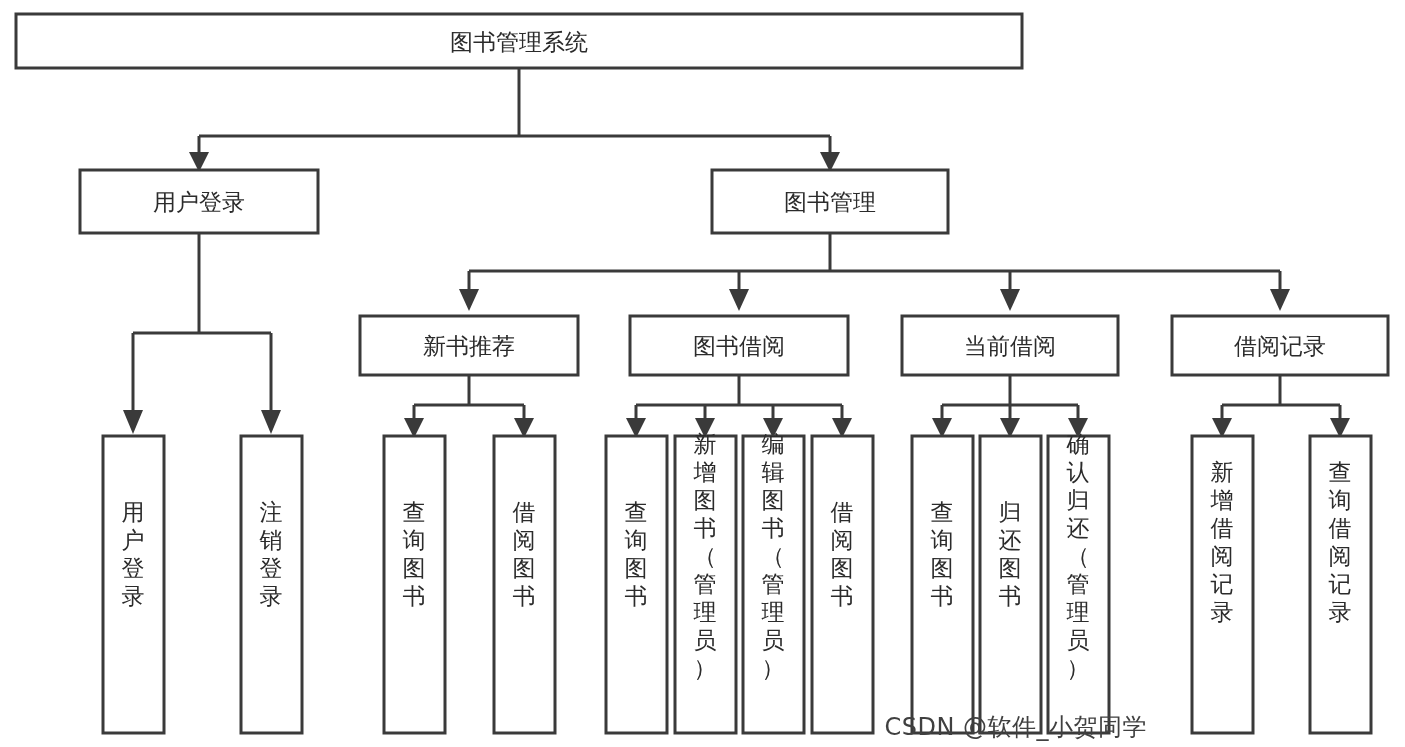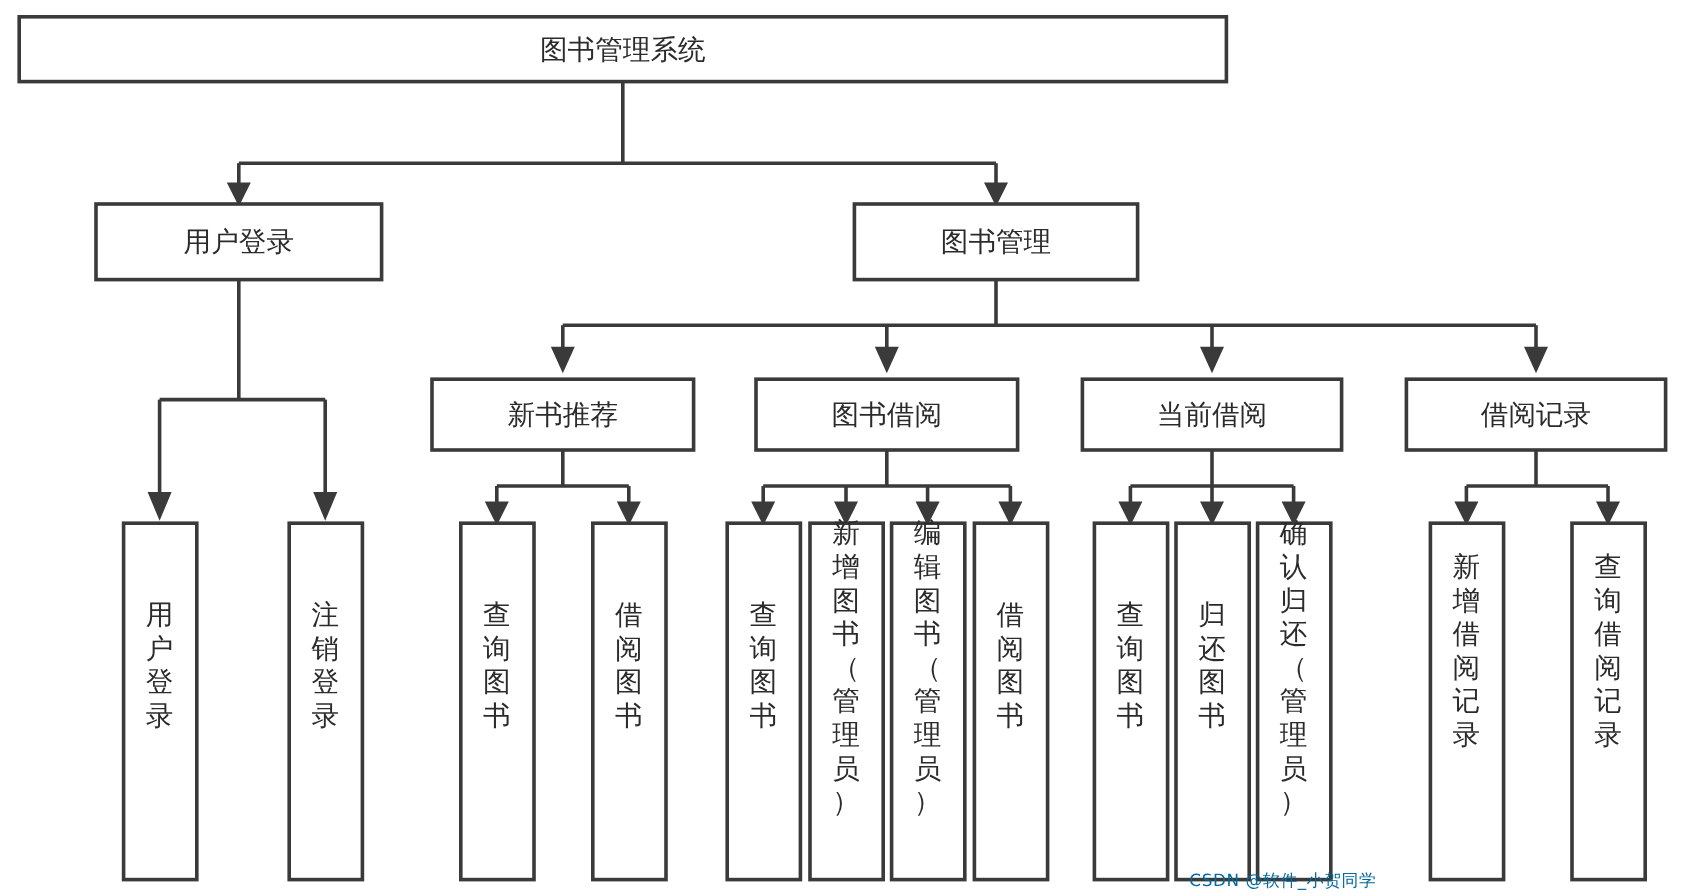--- a/index.html
+++ b/index.html
@@ -18,21 +18,21 @@
     text-anchor:middle;dominant-baseline:middle;
   }
   .node-label-v{
     font-family:"DejaVu Sans","Liberation Sans",sans-serif;
     font-size:23px;fill:#2b2b2b;
     text-anchor:middle;
   }
   .watermark{
     position:absolute;right:8px;bottom:4px;
     font-family:"DejaVu Sans","Liberation Sans",sans-serif;
-    font-size:14px;color:#0369a1;white-space:nowrap;letter-spacing:.5px;
+    font-size:24px;color:#404040;white-space:nowrap;letter-spacing:.5px;
   }
 </style>
 </head>
 <body>
 
 <div id="diagram-root">
 
   <svg class="canvas" viewBox="0 0 1405 747">
 
     <g>

